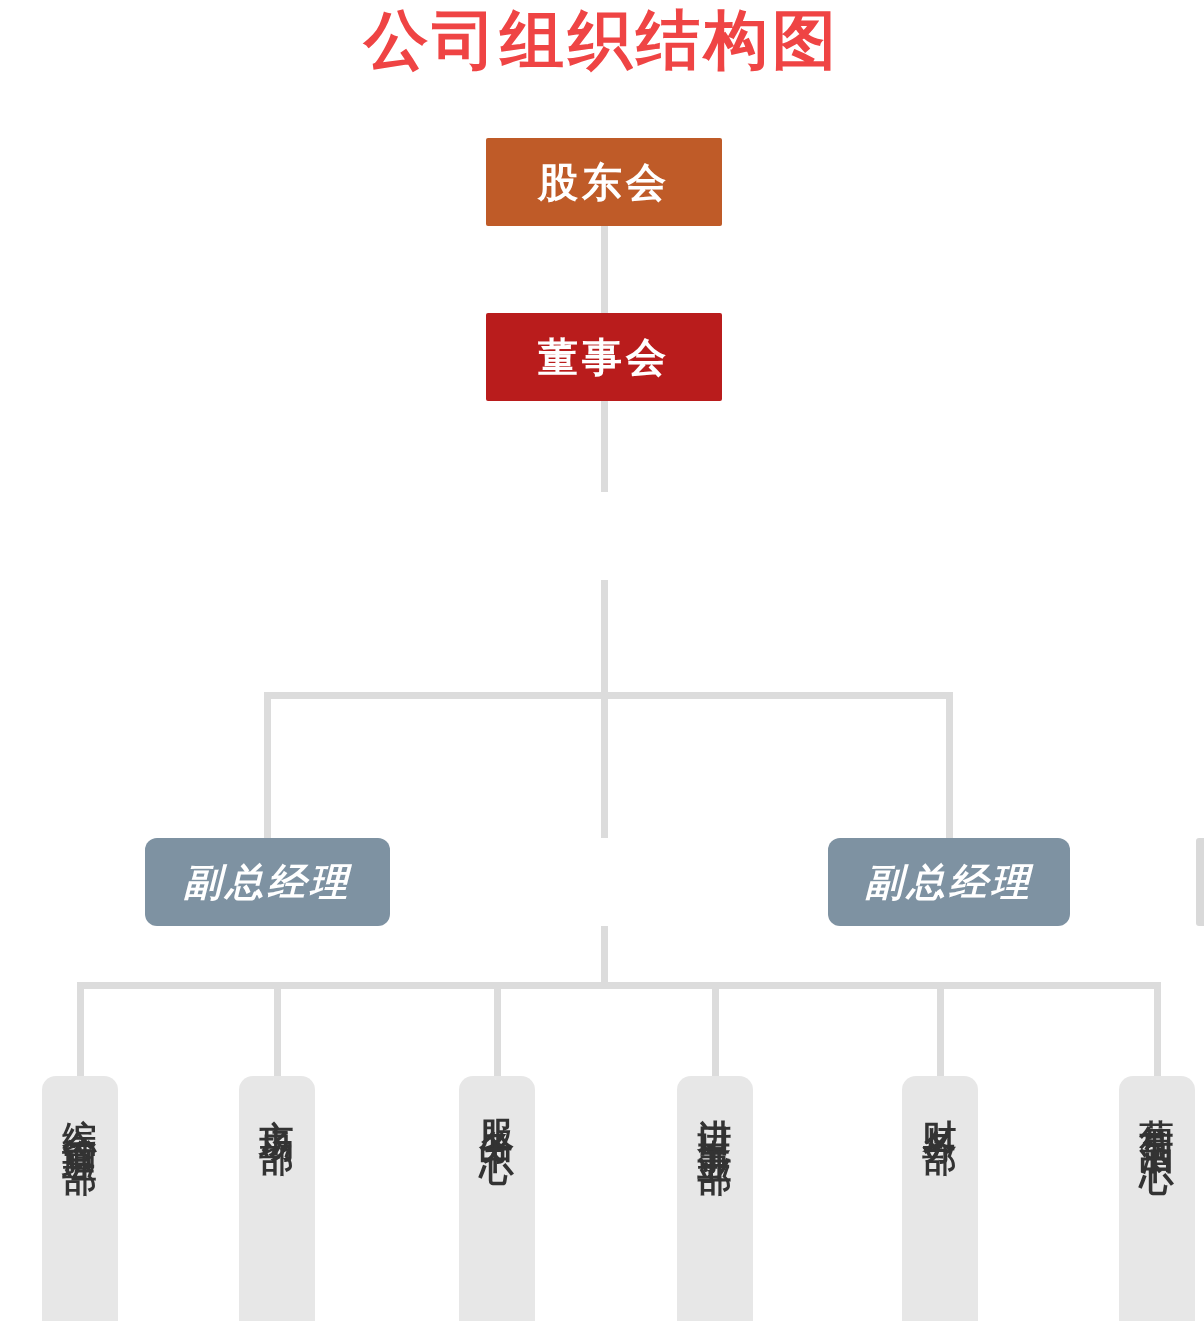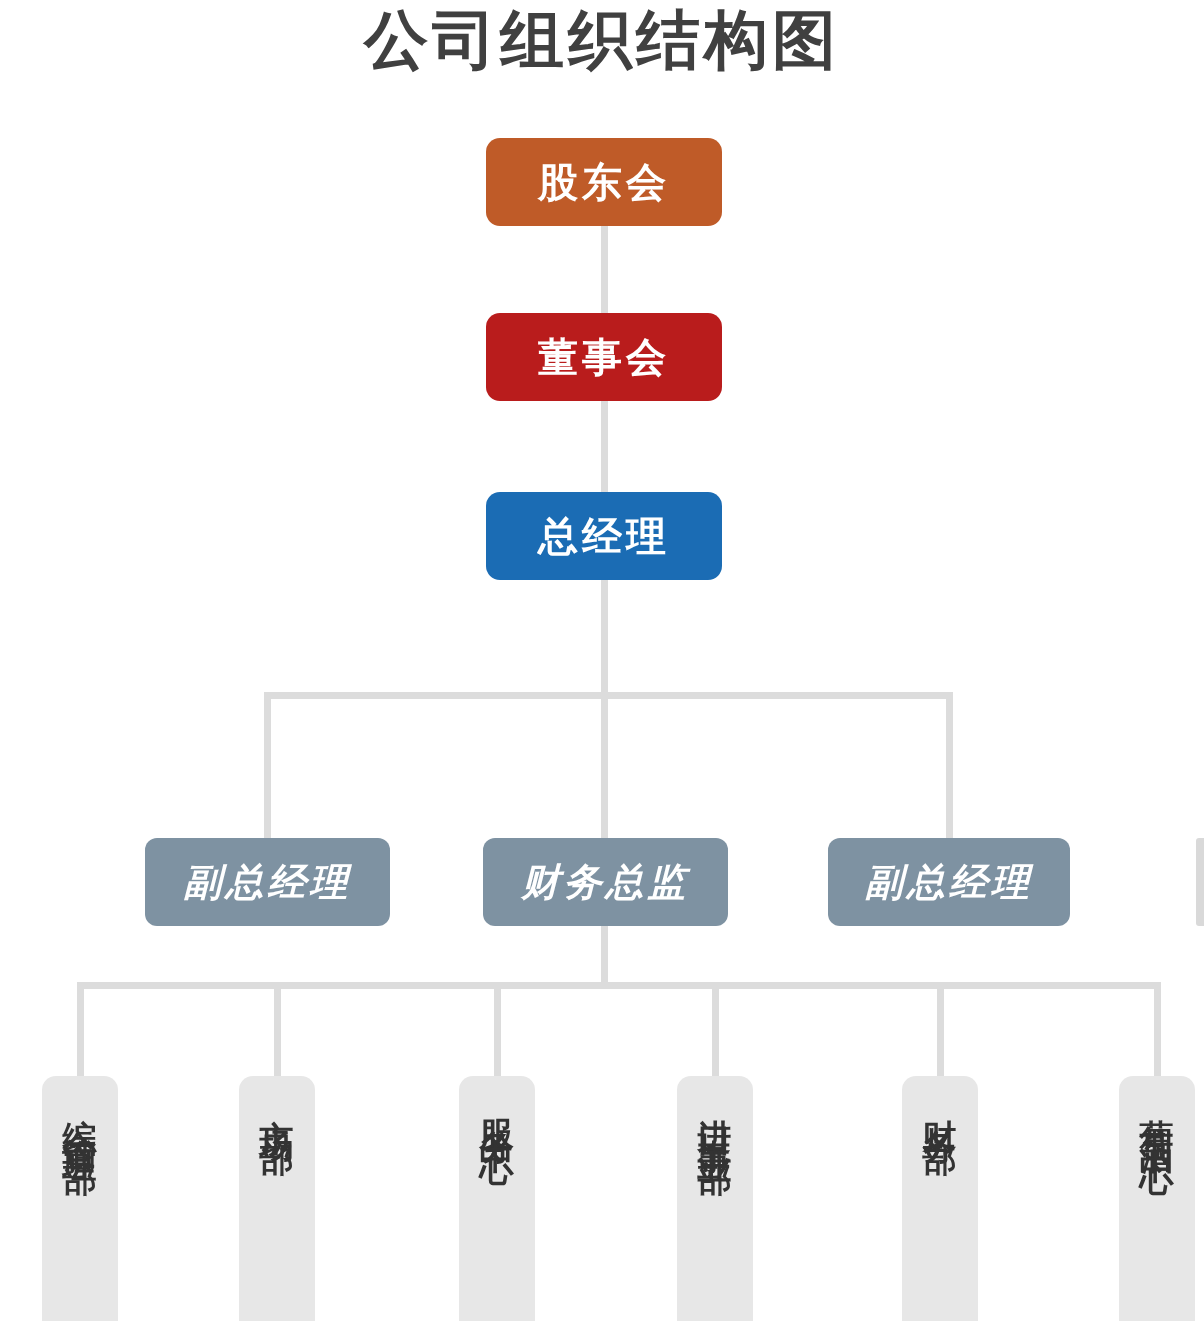--- a/index.html
+++ b/index.html
@@ -16,34 +16,34 @@
     overflow: hidden;
   }
   .chart-title {
     position: absolute;
     top: 0px;
     left: 0;
     width: 100%;
     text-align: center;
     font-size: 64px;
     font-weight: bold;
-    color: #404040;
+    color: #ef4444;
     letter-spacing: 4px;
     line-height: 80px;
   }
   .line {
     position: absolute;
     background: #dcdcdc;
   }
   .node {
     position: absolute;
     display: flex;
     align-items: center;
     justify-content: center;
-    border-radius: 14px;
+    border-radius: 2px;
     color: #ffffff;
     font-weight: bold;
     letter-spacing: 4px;
   }
   .node-top {
     left: 486px;
     width: 236px;
     height: 88px;
     font-size: 40px;
   }
@@ -114,29 +114,23 @@
   <div class="line" style="left:712px; top:982px; width:7px; height:96px;"></div>
   <div class="line" style="left:937px; top:982px; width:7px; height:96px;"></div>
   <div class="line" style="left:1154px; top:982px; width:7px; height:96px;"></div>
 
   <div class="node node-top node-shareholders">
     <span>股东会</span>
   </div>
   <div class="node node-top node-board">
     <span>董事会</span>
   </div>
-  <div class="node node-top node-gm">
-    <span>总经理</span>
-  </div>
 
   <div class="node node-mid node-mid-left">
     <span>副总经理</span>
-  </div>
-  <div class="node node-mid node-mid-center">
-    <span>财务总监</span>
   </div>
   <div class="node node-mid node-mid-right">
     <span>副总经理</span>
   </div>
 
   <div class="edge-sliver"></div>
 
   <div class="dept" style="left:42px;">
     <span class="dept-label">综合管理部</span>
   </div>

